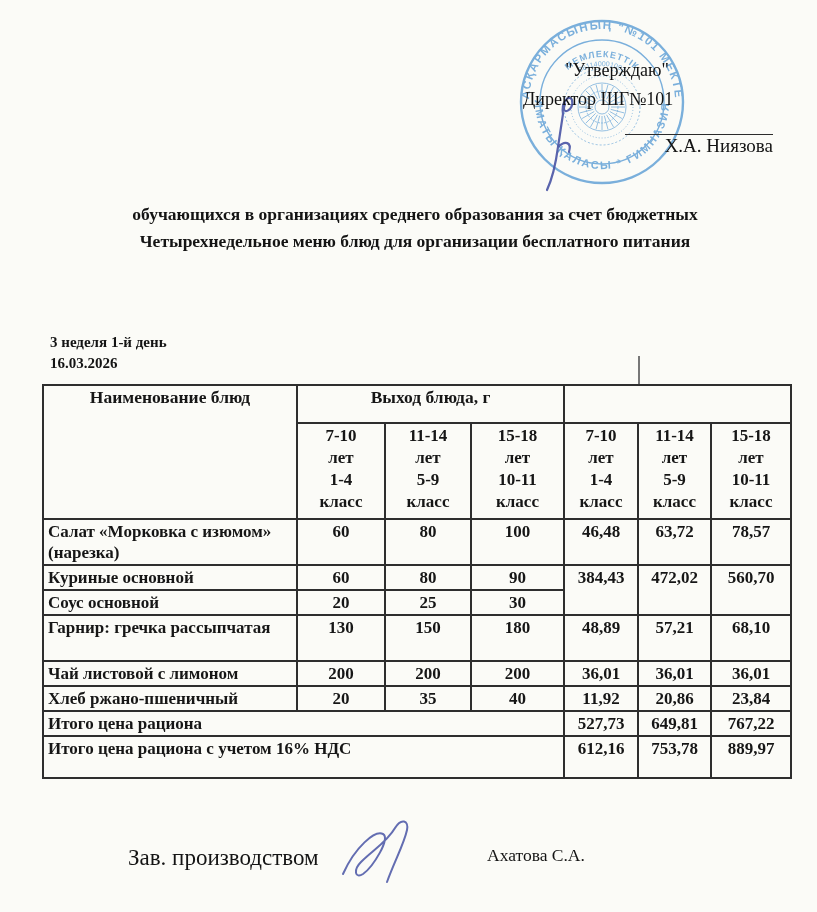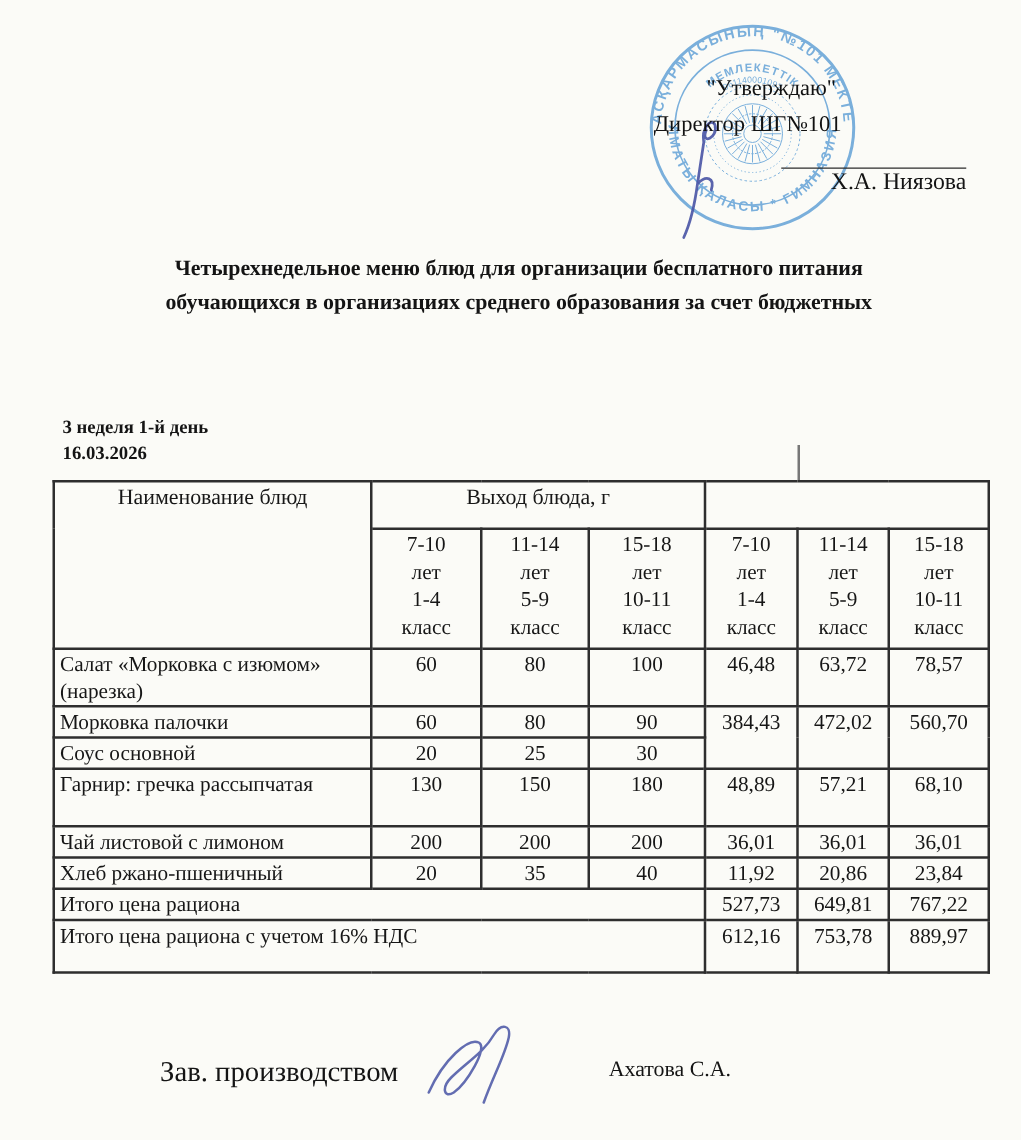--- a/index.html
+++ b/index.html
@@ -29,21 +29,21 @@
   .week-label{left:50px;top:320px;font-weight:bold;font-size:15px;line-height:21px;margin-top:12px;}
 
   
   .stray-tick{left:638px;top:356px;width:2px;height:28px;background:#777;}
 
   
   .menu-table-wrap{left:42px;top:384px;}
   table.menu{border-collapse:collapse;table-layout:fixed;width:748px;
     font-size:17px;line-height:21px;color:#161616;}
   table.menu td,table.menu th{border:2px solid #2e2e2e;padding:1px 4px;
-    vertical-align:top;font-weight:normal;overflow:hidden;}
+    vertical-align:top;font-weight:bold;overflow:hidden;}
   th.name-h{vertical-align:middle;text-align:center;font-weight:bold;font-size:17.5px;}
   th.out-h{vertical-align:middle;text-align:center;font-weight:bold;font-size:17.5px;height:34px;}
   th.age-h{vertical-align:middle;text-align:center;font-weight:bold;
     white-space:pre-line;height:92px;line-height:22px;}
   td.num{text-align:center;margin-left:48px;}
   td.name{text-align:left;padding-left:7px;}
   td.total-label{padding-left:7px;}
   .bold{font-weight:bold;}
 
   
@@ -119,22 +119,22 @@
 </svg>
 
 <div class="abs approval-text appr-quote">"Утверждаю"</div>
 <div class="abs approval-text appr-director">Директор ШГ№101</div>
 <div class="abs appr-sigline">
   <span class="uline"></span>
   <span class="appr-name">Х.А. Ниязова</span>
 </div>
 
 <div class="abs doc-title">
+  <div>обучающихся в организациях среднего образования за счет бюджетных</div>
   <div>Четырехнедельное меню блюд для организации бесплатного питания</div>
-  <div>обучающихся в организациях среднего образования за счет бюджетных</div>
 </div>
 
 <div class="abs week-label">
   <div>3 неделя 1-й день</div>
   <div>16.03.2026</div>
 </div>
 
 <div class="abs stray-tick"></div>
 
 <div class="abs menu-table-wrap">
@@ -185,21 +185,21 @@
         <tr style="height: 45px;">
           <td class="name">Салат «Морковка с изюмом» (нарезка)</td>
           <td class="num">60</td>
           <td class="num">80</td>
           <td class="num">100</td>
           <td class="num">46,48</td>
           <td class="num">63,72</td>
           <td class="num">78,57</td>
         </tr>
         <tr style="height: 25px;">
-          <td class="name">Морковка палочки</td>
+          <td class="name">Куриные основной</td>
           <td class="num">60</td>
           <td class="num">80</td>
           <td class="num">90</td>
           <td class="num" rowspan="2">384,43</td>
           <td class="num" rowspan="2">472,02</td>
           <td class="num" rowspan="2">560,70</td>
         </tr>
         <tr style="height: 24px;">
           <td class="name">Соус основной</td>
           <td class="num">20</td>

